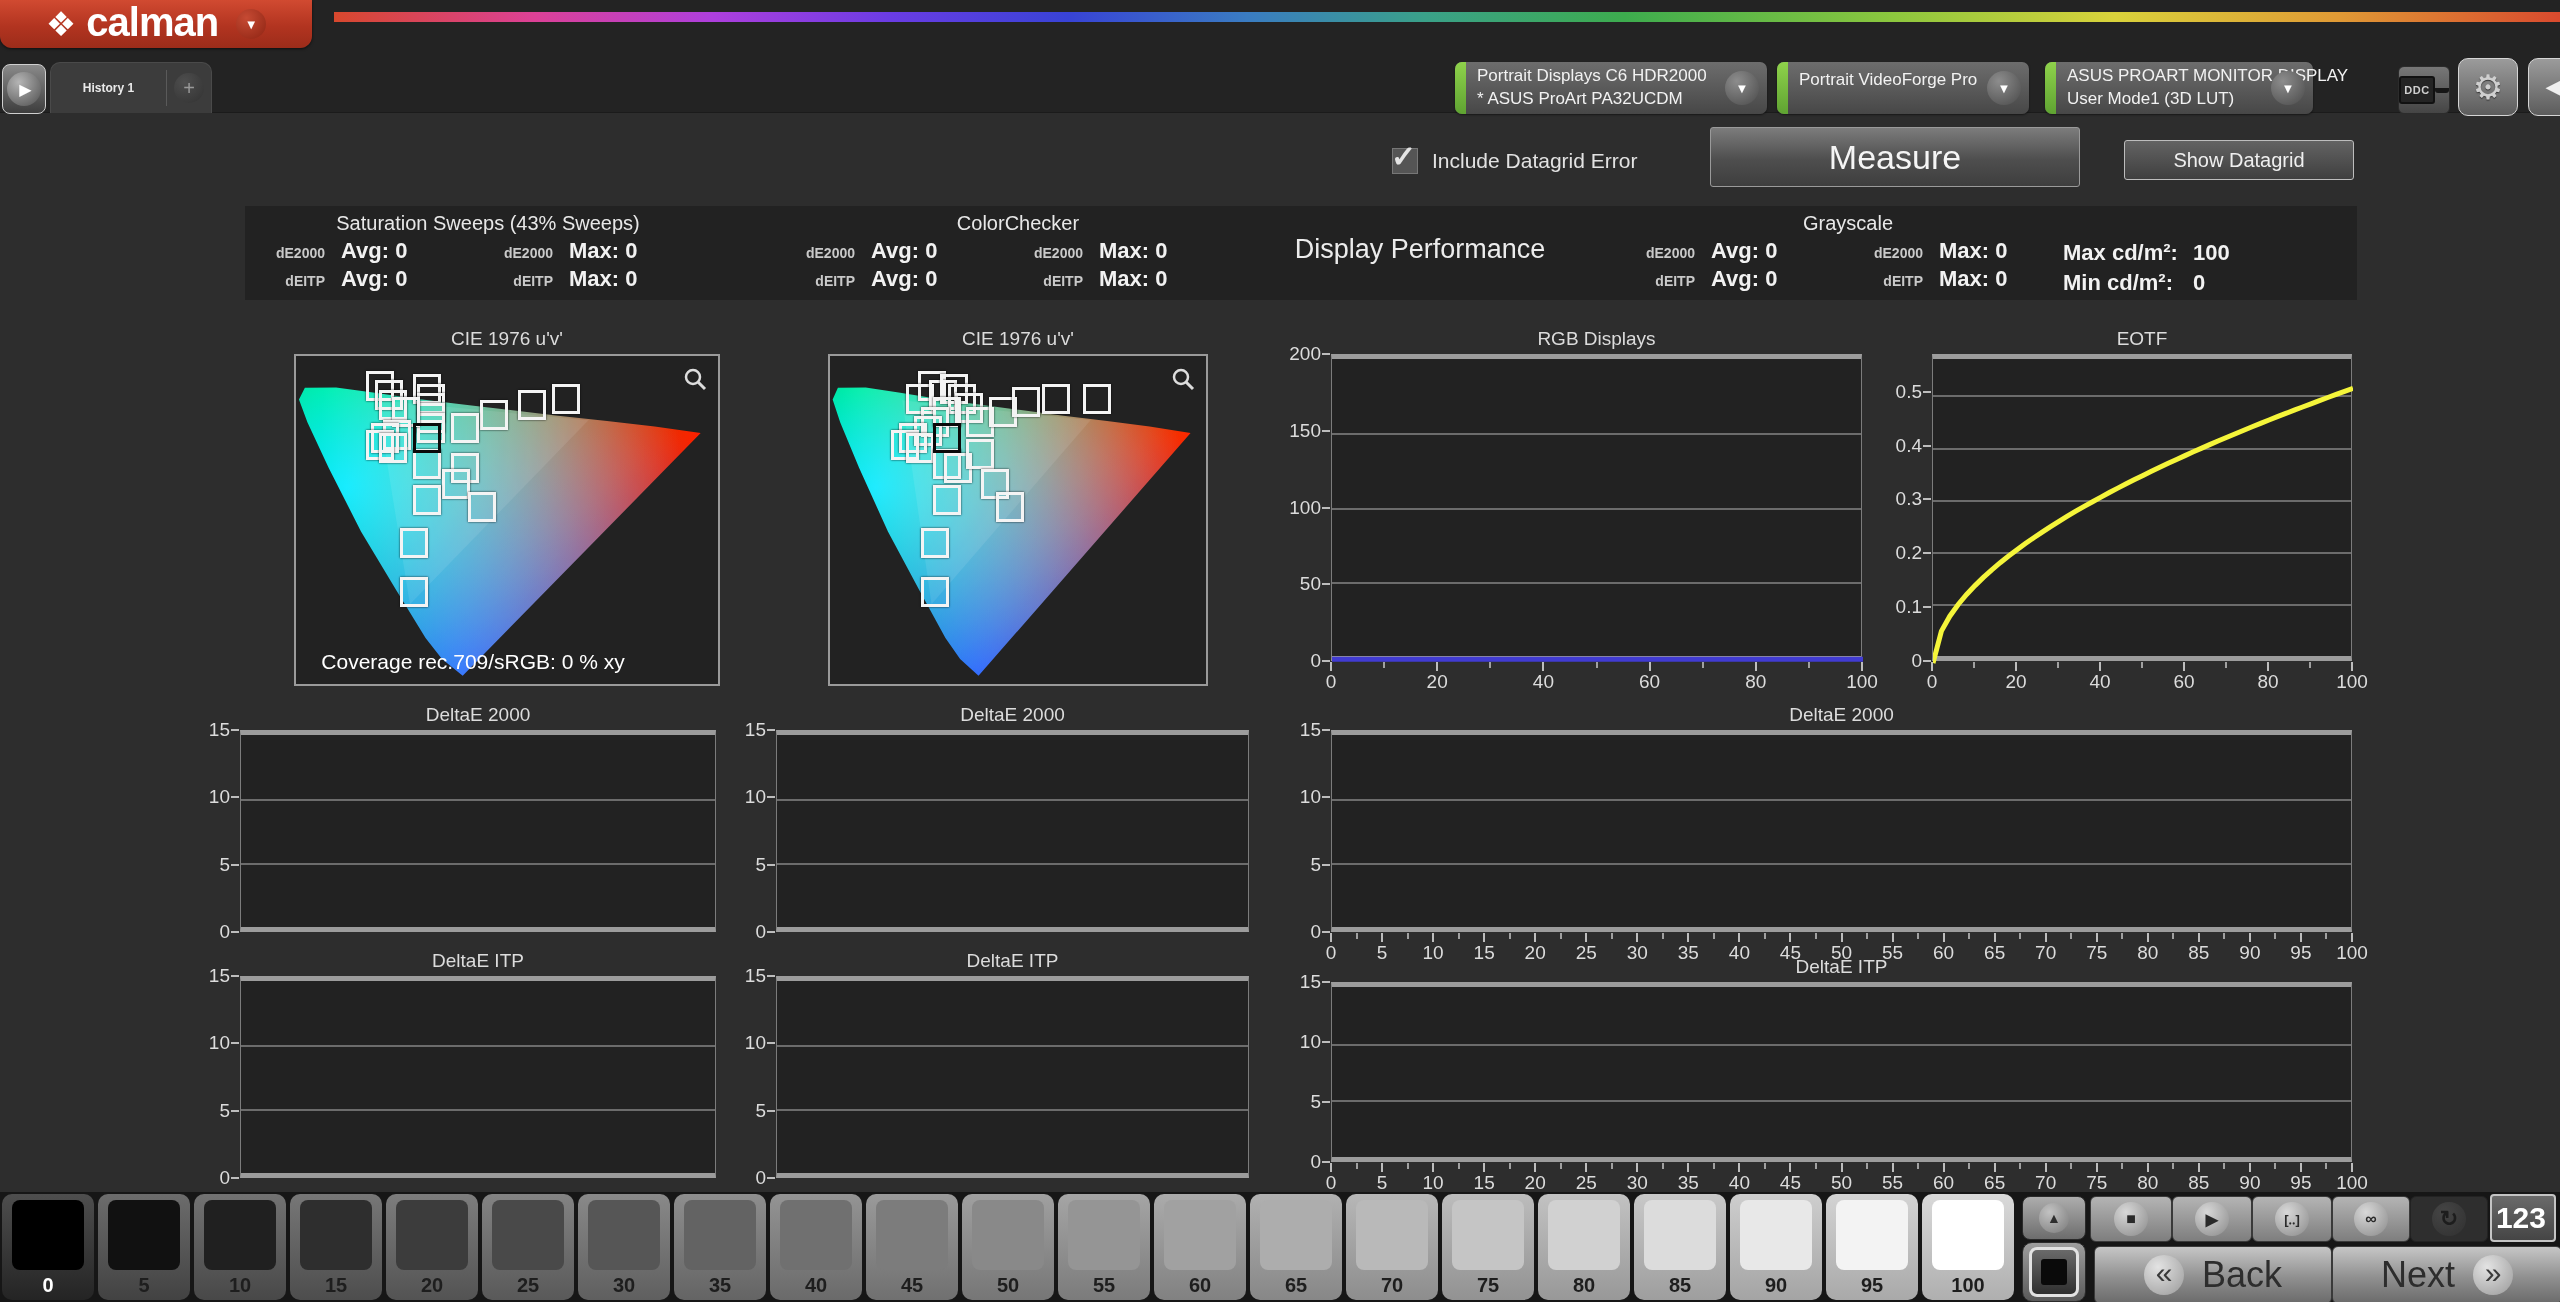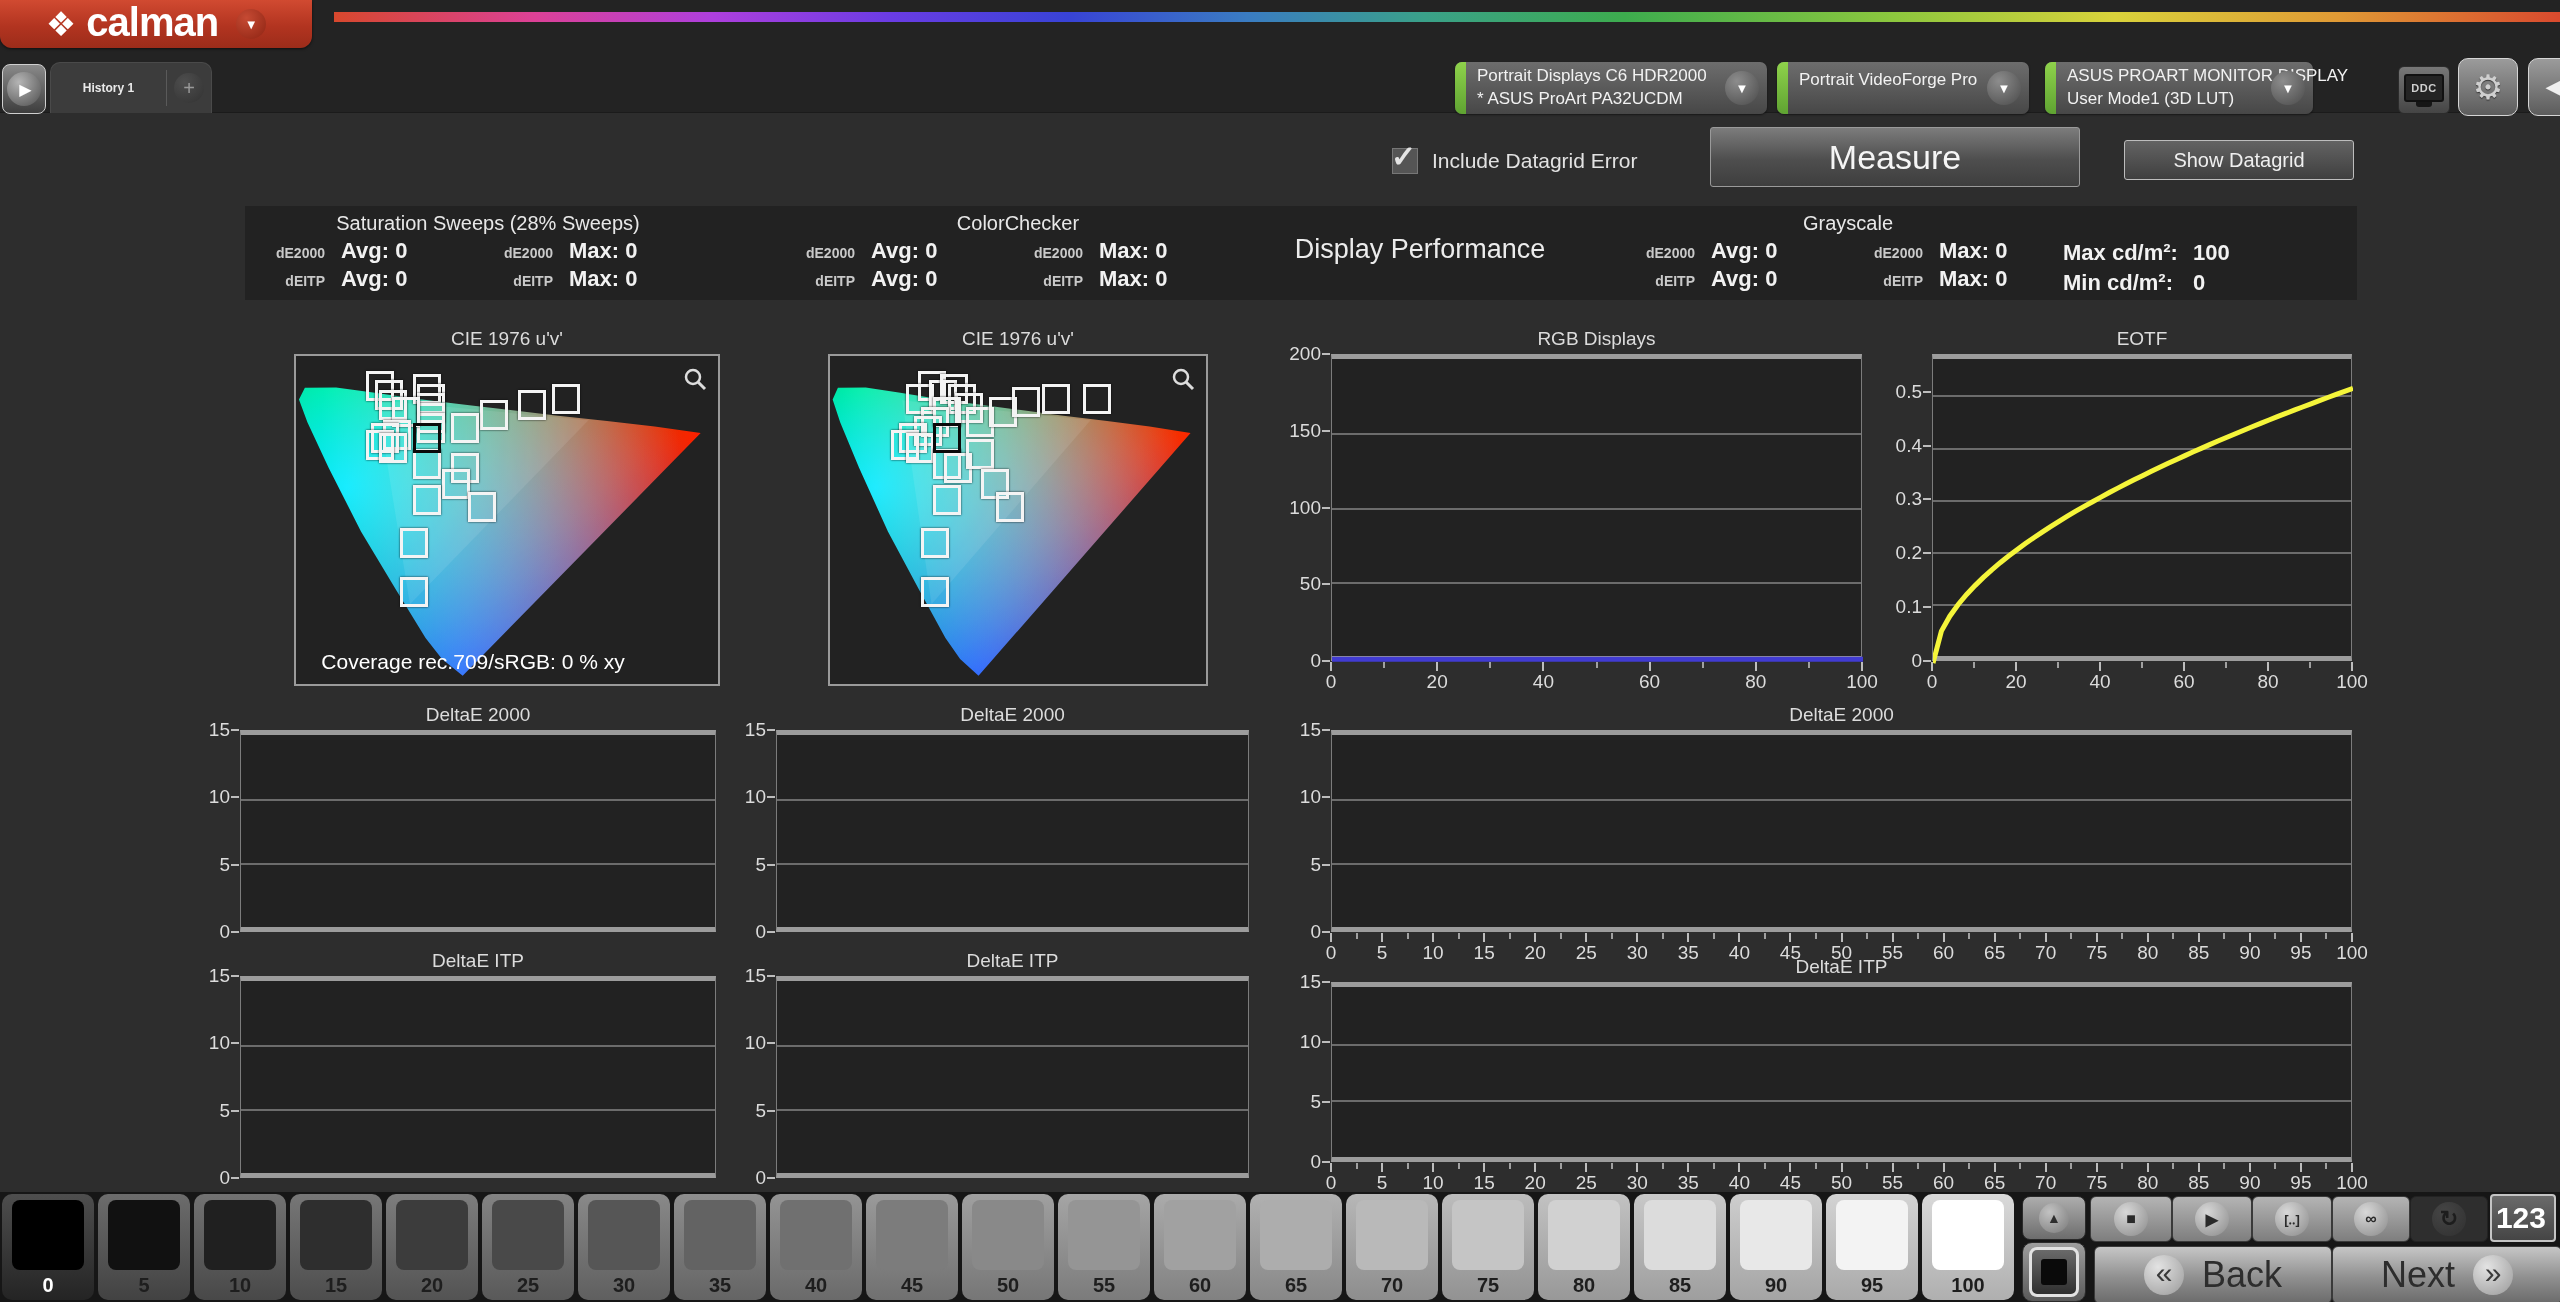--- a/index.html
+++ b/index.html
@@ -28,21 +28,21 @@
     color:#9a9a9a;font-size:20px;display:flex;align-items:center;justify-content:center;}
   .devdrop{position:absolute;top:62px;height:52px;border-radius:7px;background:linear-gradient(180deg,#6d6d6d,#474747);
     box-shadow:0 1px 2px rgba(0,0,0,.5);display:flex;align-items:center;}
   .devdrop .green{position:absolute;left:0;top:0;bottom:0;width:11px;border-radius:7px 0 0 7px;
     background:linear-gradient(180deg,#8fd24b,#5fa332);}
   .devdrop .txt{margin-left:22px;margin-right:44px;color:#f2f2f2;font-size:17px;line-height:1.35;white-space:nowrap;}
   .devdrop .arrow{position:absolute;right:8px;top:50%;margin-top:-17px;width:34px;height:34px;border-radius:50%;
     background:radial-gradient(circle at 35% 30%,#8d8d8d,#4a4a4a);display:flex;align-items:center;justify-content:center;color:#fff;font-size:13px;}
   #dev1{left:1455px;width:312px;} #dev2{left:1777px;width:252px;} #dev3{left:2045px;width:268px;}
   #ddcBtn{position:absolute;left:2398px;top:66px;width:50px;height:46px;border-radius:6px;
-    background:linear-gradient(180deg,#777,#454545);border:1px solid #2c2c2c;display:flex;flex-direction:column;align-items:center;justify-content:center;}
+    background:linear-gradient(180deg,#777,#454545);border:1px solid #2c2c2c;display:flex;flex-direction:row;align-items:center;justify-content:center;}
   #ddcBtn .screen{width:36px;height:24px;background:#242424;border:2px solid #111;border-radius:3px;color:#cfcfcf;font-size:11px;font-weight:bold;
     display:flex;align-items:center;justify-content:center;letter-spacing:.5px;}
   #ddcBtn .stand{width:16px;height:5px;background:#161616;border-radius:0 0 3px 3px;}
   #gearBtn{position:absolute;left:2458px;top:58px;width:58px;height:56px;border-radius:10px;border:1px solid #d5d5d5;
     background:linear-gradient(180deg,#9b9b9b,#5c5c5c);display:flex;align-items:center;justify-content:center;}
   #gearBtn .g{color:#cfcfcf;font-size:34px;text-shadow:0 1px 1px #333;}
   #collapseBtn{position:absolute;left:2528px;top:58px;width:50px;height:56px;border-radius:10px;border:1px solid #d5d5d5;
     background:linear-gradient(180deg,#9b9b9b,#5c5c5c);display:flex;align-items:center;justify-content:center;color:#f0f0f0;font-size:22px;}
   
   #pageTitle{position:absolute;left:200px;top:122px;font-size:48px;color:#e9e9e9;letter-spacing:.5px;}
@@ -170,21 +170,21 @@
     <span class="box">
         <span class="chk">✓</span>
       </span>
     <span class="lab">Include Datagrid Error</span>
   </div>
   <div id="measureBtn">Measure</div>
   <div id="datagridBtn">Show Datagrid</div>
 
   <div id="stats">
     <div class="statsec" style="left:18px;width:450px;">
-      <div class="stitle">Saturation Sweeps (28% Sweeps)</div>
+      <div class="stitle">Saturation Sweeps (43% Sweeps)</div>
       <div class="statgrid">
           <span class="m">dE2000</span>
           <span class="v">Avg: 0</span>
           <span class="m">dE2000</span>
           <span class="v">Max: 0</span>
           <span class="m">dEITP</span>
           <span class="v">Avg: 0</span>
           <span class="m">dEITP</span>
           <span class="v">Max: 0</span>
         </div>

